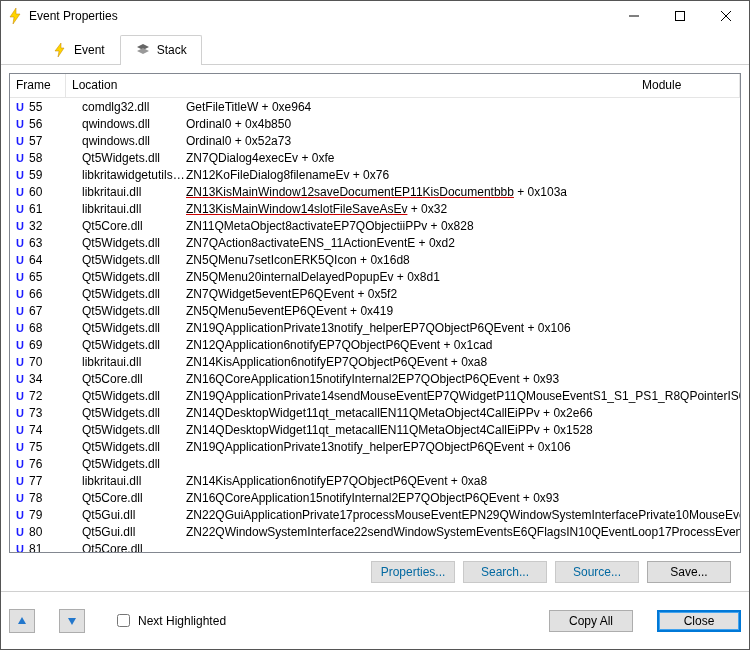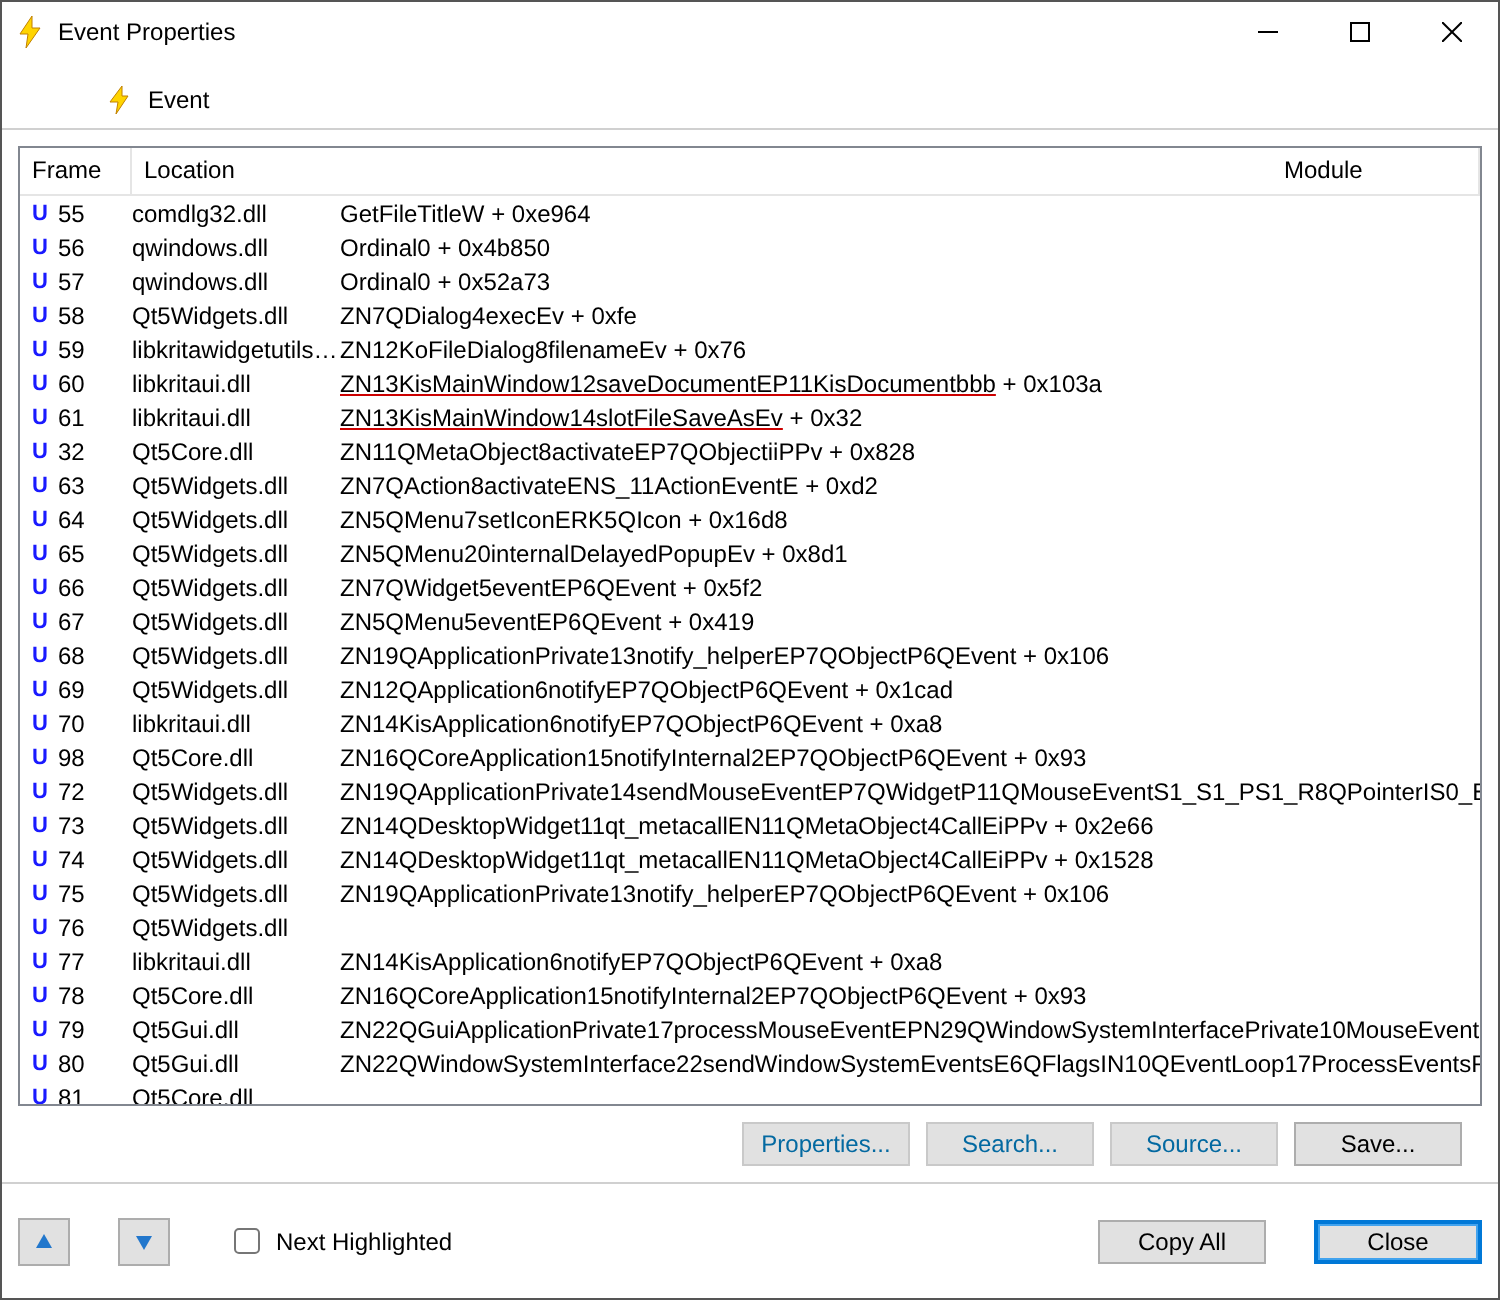--- a/index.html
+++ b/index.html
@@ -17,21 +17,21 @@
   .content { flex: 1; display: flex; flex-direction: column; padding: 8px 8px 0 8px; min-height: 0; justify-content: space-between; }
   .tablewrap { flex: 1; border: 1px solid #828790; overflow: hidden; position: relative; display: flex; flex-direction: column; }
   .theadrow { display: flex; height: 24px; border-bottom: 1px solid #e5e5e5; font-size: 12px; }
   .th { padding: 4px 6px; border-right: 1px solid #e5e5e5; }
   .th.frame { width: 56px; }
   .th.module { width: 104px; }
   .th.loc { flex: 1; border-right: none; }
   .rows { flex: 1; overflow-x: scroll; overflow-y: scroll; font-size: 12px; }
   .row { display: flex; height: 17px; white-space: nowrap; align-items: center; }
   .cell.frame { width: 56px; display: flex; align-items: center; gap: 3px; padding-left: 4px; }
-  .cell.module { width: 104px; overflow: hidden; text-overflow: ellipsis; }
+  .cell.module { width: 104px; overflow: hidden; text-overflow: ellipsis; margin-left: 16px; }
   .cell.loc { flex: 1; overflow: hidden; text-overflow: clip; }
   .uicon { color: #1a1aff; font-weight: bold; font-size: 11px; width: 12px; display: inline-block; text-align: center; }
   .hl { text-decoration: underline; text-decoration-color: #cc0000; text-decoration-thickness: 1px; }
   .btnrow { height: 38px; display: flex; align-items: center; justify-content: flex-end; gap: 8px; padding: 0 10px; }
   .btn { min-width: 84px; height: 22px; font-size: 12px; background: #e1e1e1; border: 1px solid #adadad; display: flex; align-items: center; justify-content: center; }
   .btn.disabled { color: #0369a1; border-color: #c9c9c9; }
   .footer { height: 58px; border-top: 1px solid #d0d0d0; display: flex; align-items: center; padding: 0 8px; gap: 24px; }
   .arrowbtn { width: 26px; height: 24px; border: 1px solid #adadad; background: #e1e1e1; display: flex; align-items: center; justify-content: center; }
   .chk { display: flex; align-items: center; font-size: 12px; gap: 5px; margin-left: 4px; }
   .footer .spacer { flex: 1; }
@@ -68,20 +68,27 @@
       </div>
   </div>
 
   <div class="tabs">
     <div class="tab">
       <span class="tabicon"><svg viewBox="0 0 16 16">
             <polygon points="9,1 3,9 7,9 6,15 12,6 9,6" fill="#ffd400" stroke="#c08000" stroke-width="0.5"></polygon>
           </svg></span>
       <span>Event</span>
     </div>
+    <div class="tab active">
+      <span class="tabicon"><svg viewBox="0 0 16 16">
+            <polygon points="8,2 14,5 8,8 2,5" fill="#666"></polygon>
+            <polygon points="8,6 14,9 8,12 2,9" fill="#999"></polygon>
+          </svg></span>
+      <span>Stack</span>
+    </div>
   </div>
 
   <div class="content">
     <div class="tablewrap">
       <div class="theadrow">
         <div class="th frame">Frame</div>
         <div class="th loc">Location</div>
         <div class="th module">Module</div>
       </div>
       <div class="rows" id="rows">
@@ -209,21 +216,21 @@
             <div class="cell frame">
               <span class="uicon">U</span>
               <span>70</span>
             </div>
             <div class="cell module">libkritaui.dll</div>
             <div class="cell loc">ZN14KisApplication6notifyEP7QObjectP6QEvent + 0xa8</div>
           </div>
           <div class="row">
             <div class="cell frame">
               <span class="uicon">U</span>
-              <span>98</span>
+              <span>34</span>
             </div>
             <div class="cell module">Qt5Core.dll</div>
             <div class="cell loc">ZN16QCoreApplication15notifyInternal2EP7QObjectP6QEvent + 0x93</div>
           </div>
           <div class="row">
             <div class="cell frame">
               <span class="uicon">U</span>
               <span>72</span>
             </div>
             <div class="cell module">Qt5Widgets.dll</div>

